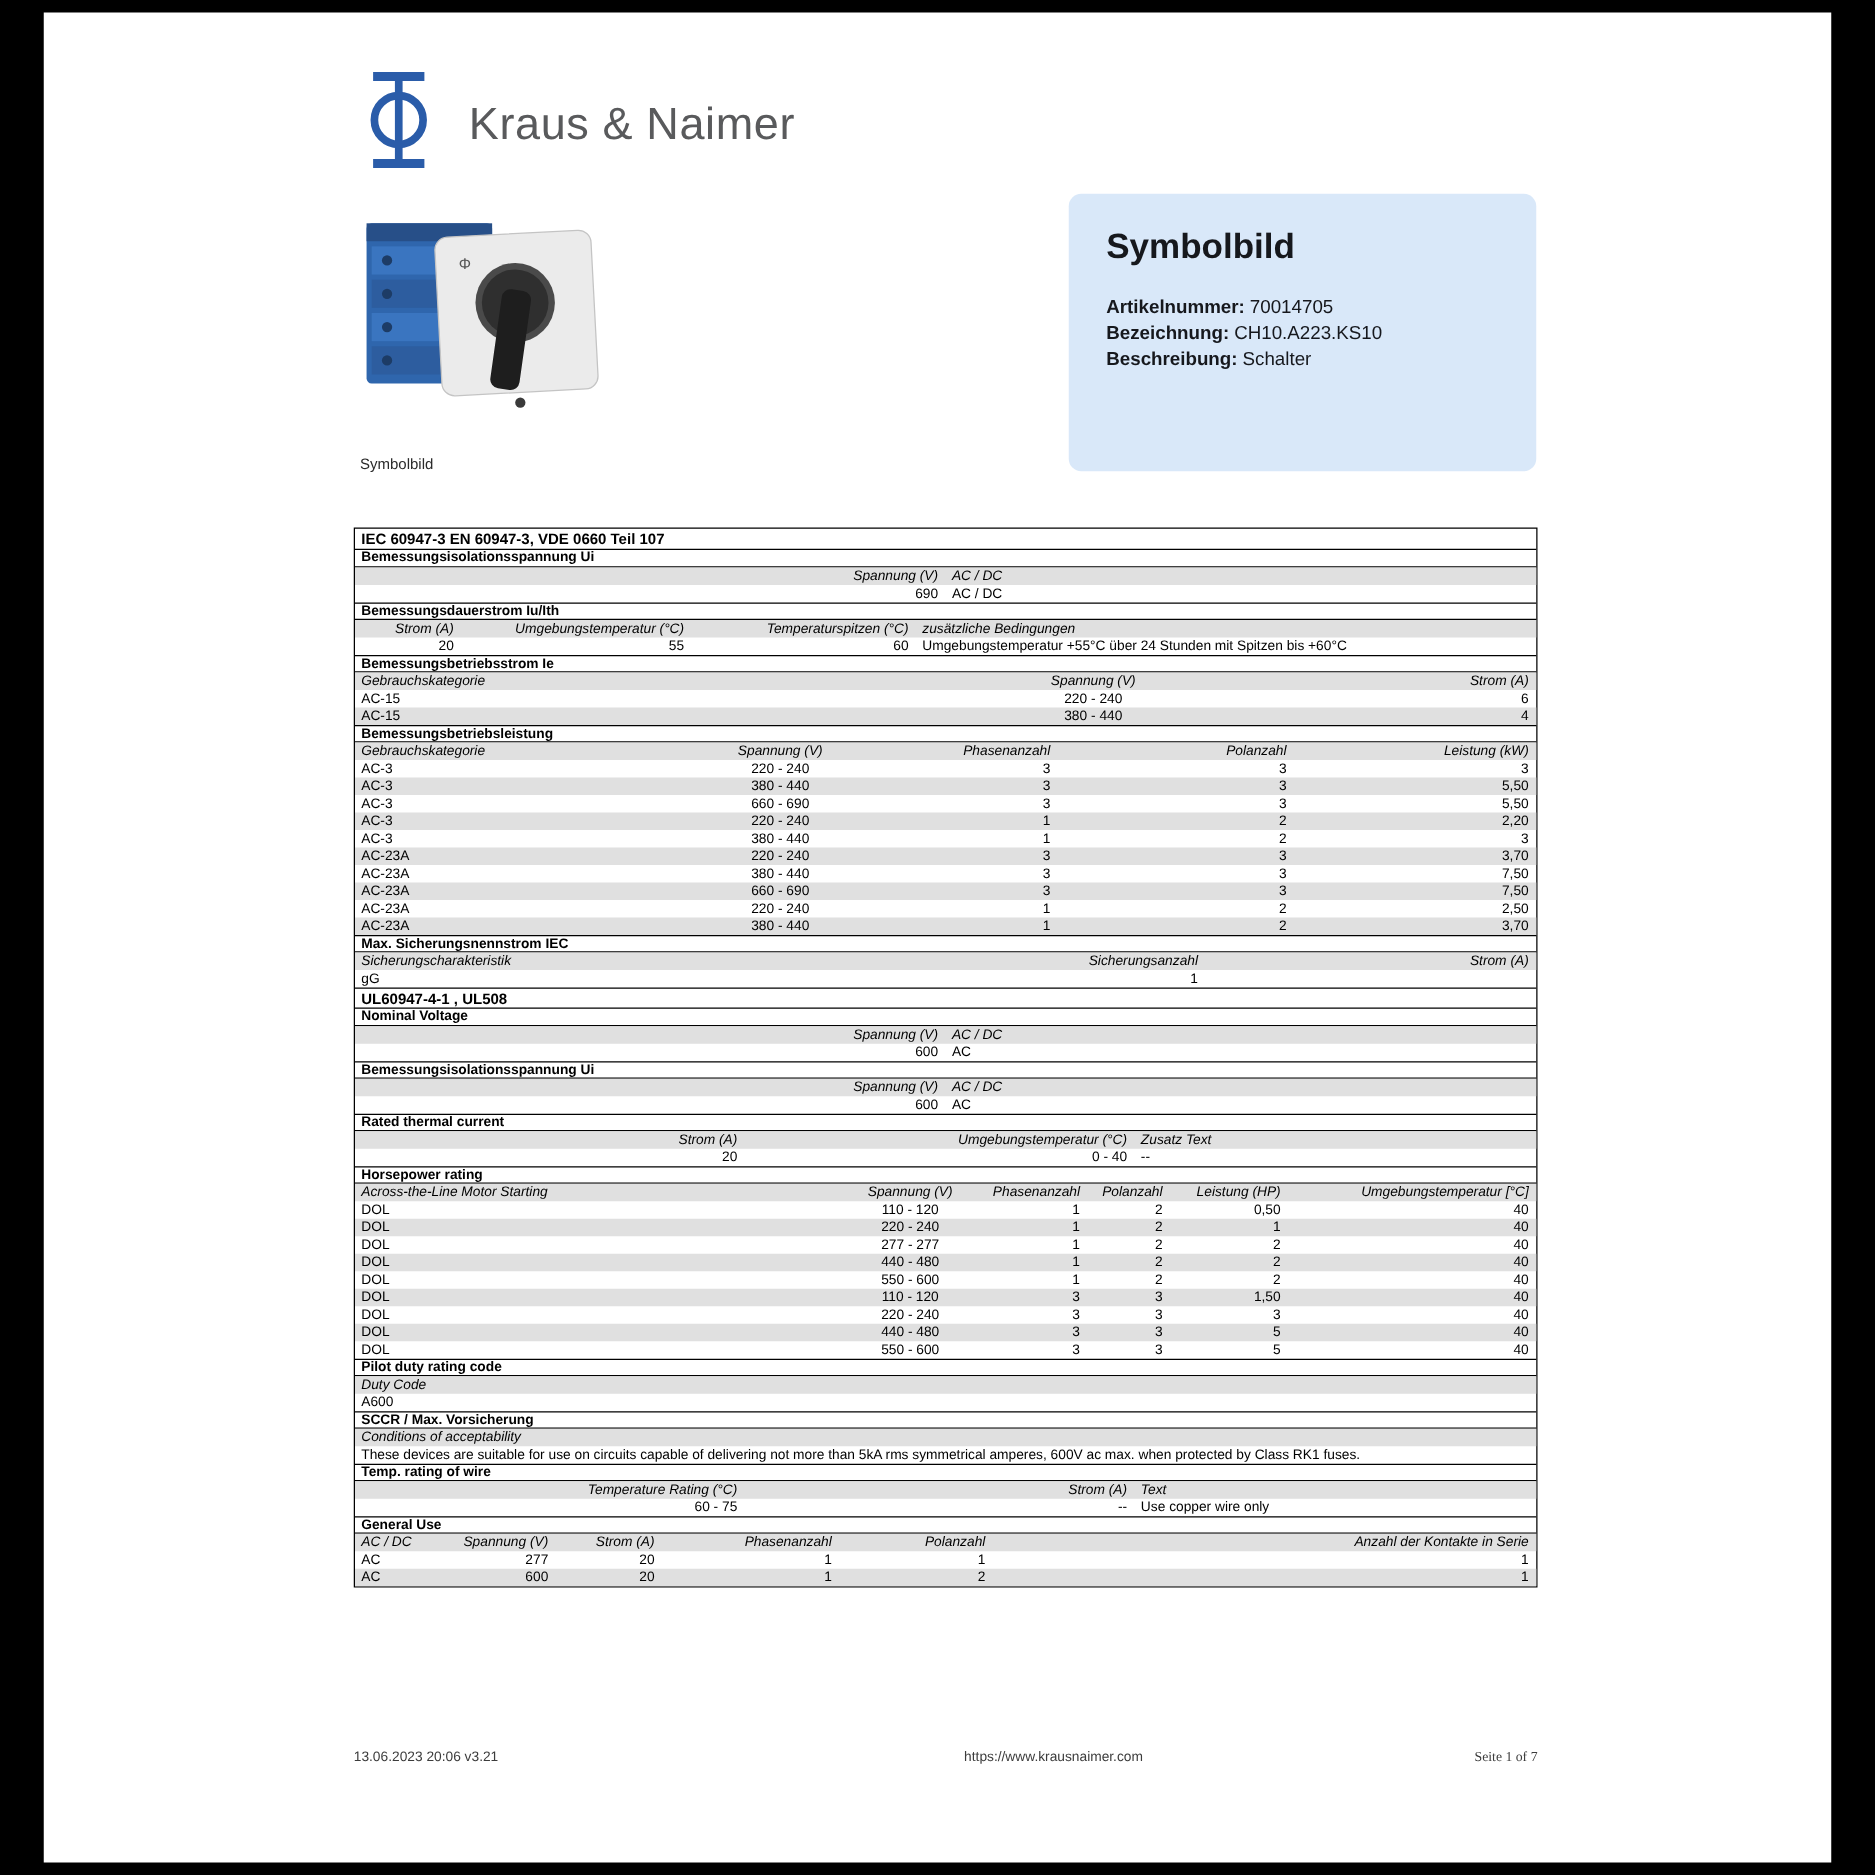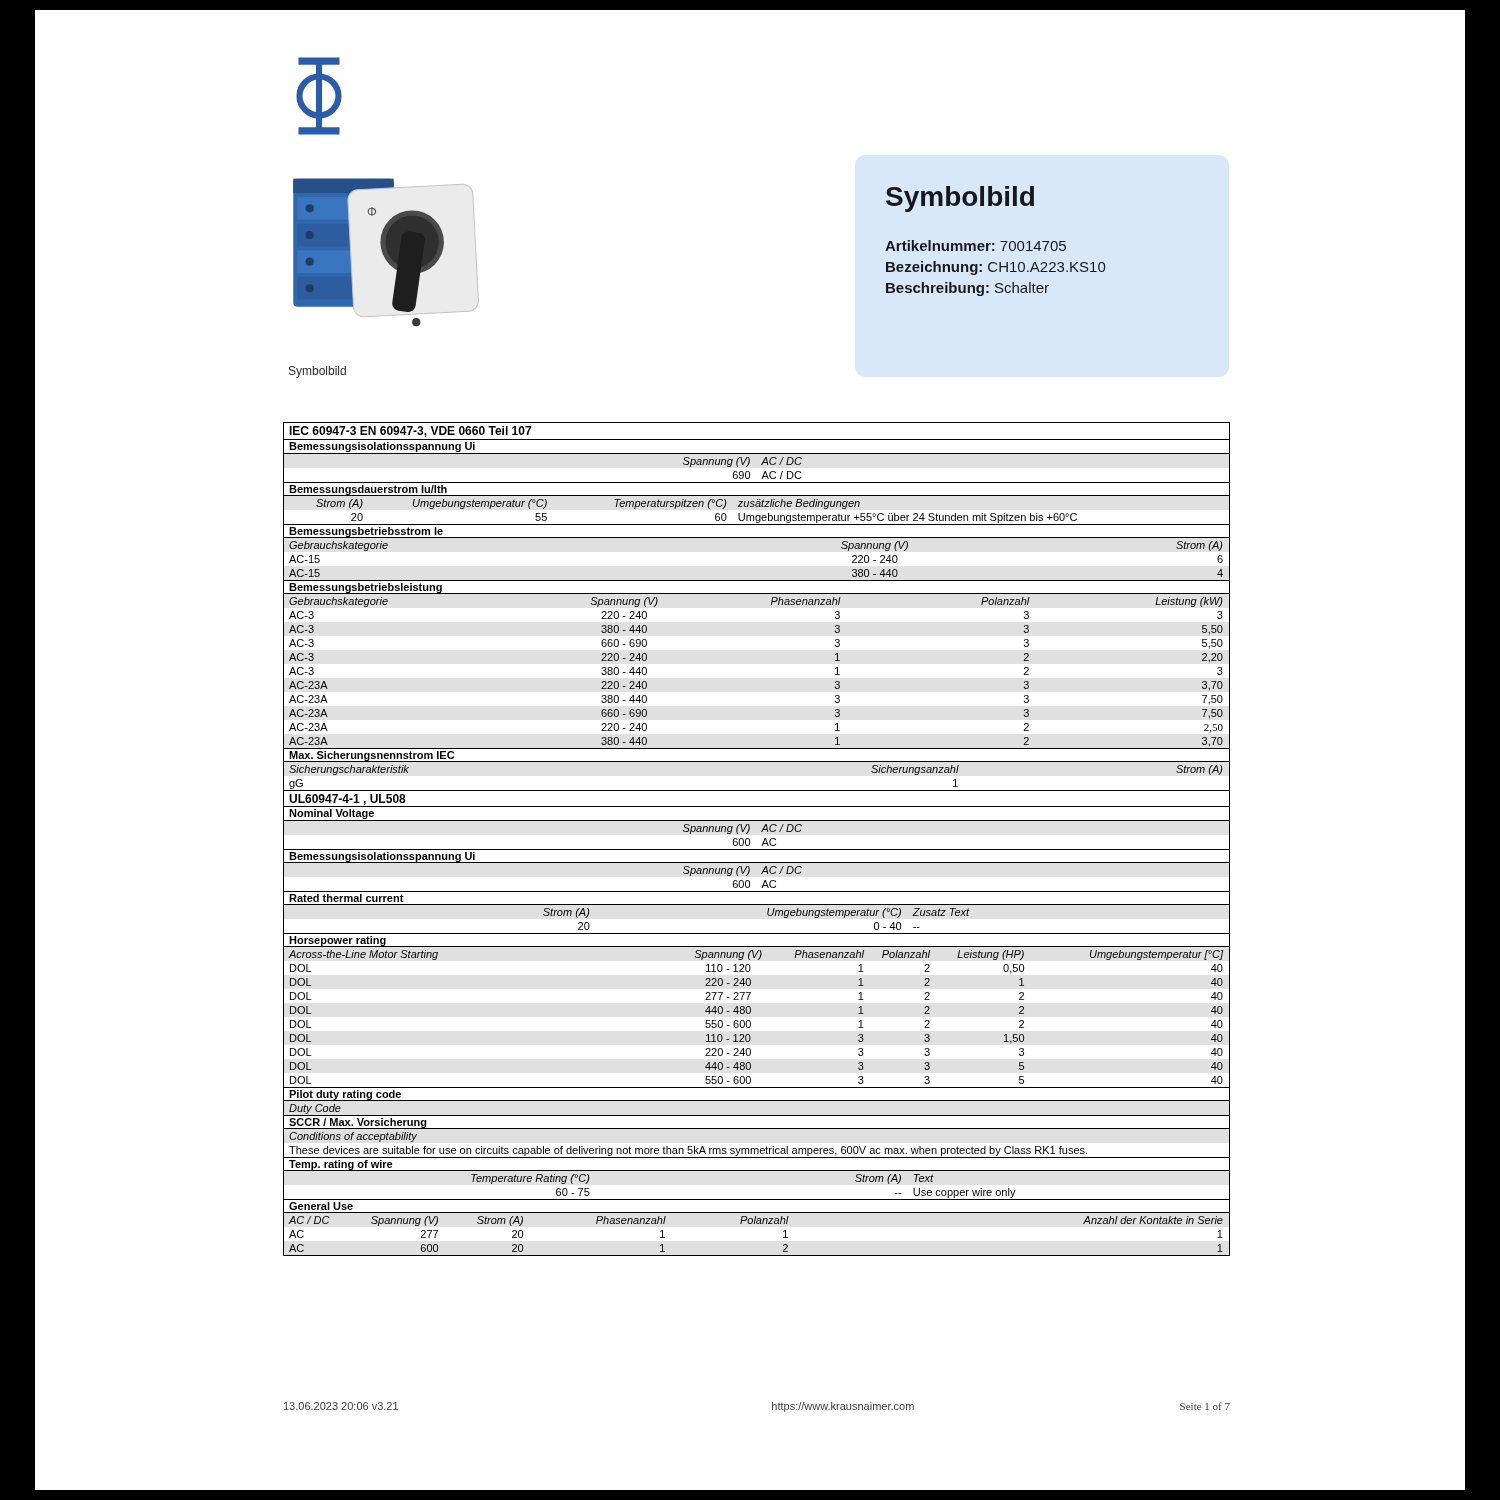--- a/index.html
+++ b/index.html
@@ -54,20 +54,21 @@
     <span>
       <svg width="72" height="80" viewBox="0 0 70 78">
         <g stroke="#2a5ca9" fill="none">
           <line x1="35" y1="6" x2="35" y2="72" stroke-width="6"></line>
           <line x1="15" y1="5" x2="55" y2="5" stroke-width="7"></line>
           <line x1="15" y1="73" x2="55" y2="73" stroke-width="7"></line>
           <circle cx="35" cy="39" r="19" stroke-width="6"></circle>
         </g>
       </svg>
     </span>
+    <span class="brand-name">Kraus &amp; Naimer</span>
   </div>
 
   <div class="product">
     <svg width="205" height="190" viewBox="0 0 200 185">
       <rect x="10" y="18" width="98" height="125" rx="4" fill="#2f66ad"></rect>
       <rect x="10" y="18" width="98" height="14" fill="#274f88"></rect>
       <rect x="14" y="36" width="90" height="22" fill="#3a75c0"></rect>
       <rect x="14" y="62" width="90" height="22" fill="#2d5d9f"></rect>
       <rect x="14" y="88" width="90" height="22" fill="#3a75c0"></rect>
       <rect x="14" y="114" width="90" height="22" fill="#2d5d9f"></rect>
@@ -212,21 +213,21 @@
           <span class="cell ac" style="width: 22%;">660 - 690</span>
           <span class="cell ar" style="width: 12.5%;">3</span>
           <span class="cell ar" style="width: 20%;">3</span>
           <span class="cell ar" style="width: 20.5%;">7,50</span>
         </div>
         <div class="trow">
           <span class="cell al" style="width: 25%;">AC-23A</span>
           <span class="cell ac" style="width: 22%;">220 - 240</span>
           <span class="cell ar" style="width: 12.5%;">1</span>
           <span class="cell ar" style="width: 20%;">2</span>
-          <span class="cell ar" style="width: 20.5%; font-family: Liberation Serif, serif;">2,50</span>
+          <span class="cell ar" style="width: 20.5%;">2,50</span>
         </div>
         <div class="trow gray">
           <span class="cell al" style="width: 25%;">AC-23A</span>
           <span class="cell ac" style="width: 22%;">380 - 440</span>
           <span class="cell ar" style="width: 12.5%;">1</span>
           <span class="cell ar" style="width: 20%;">2</span>
           <span class="cell ar" style="width: 20.5%;">3,70</span>
         </div>
       </div>
 
@@ -359,20 +360,23 @@
           <span class="cell ar" style="width: 7%;">3</span>
           <span class="cell ar" style="width: 10%;">5</span>
           <span class="cell ar" style="width: 21%;">40</span>
         </div>
       </div>
 
     <div class="trow tsection">Pilot duty rating code</div>
     <div class="trow thead">
       <span class="cell al" style="width:100%">Duty Code</span>
     </div>
+    <div class="trow">
+      <span class="cell al" style="width:100%">A600</span>
+    </div>
 
     <div class="trow tsection">SCCR / Max. Vorsicherung</div>
     <div class="trow thead">
       <span class="cell al" style="width:100%">Conditions of acceptability</span>
     </div>
     <div class="trow">
       <span class="cell al" style="width:100%">These devices are suitable for use on circuits capable of delivering not more than 5kA rms symmetrical amperes, 600V ac max. when protected by Class RK1 fuses.</span>
     </div>
 
     <div class="trow tsection">Temp. rating of wire</div>

